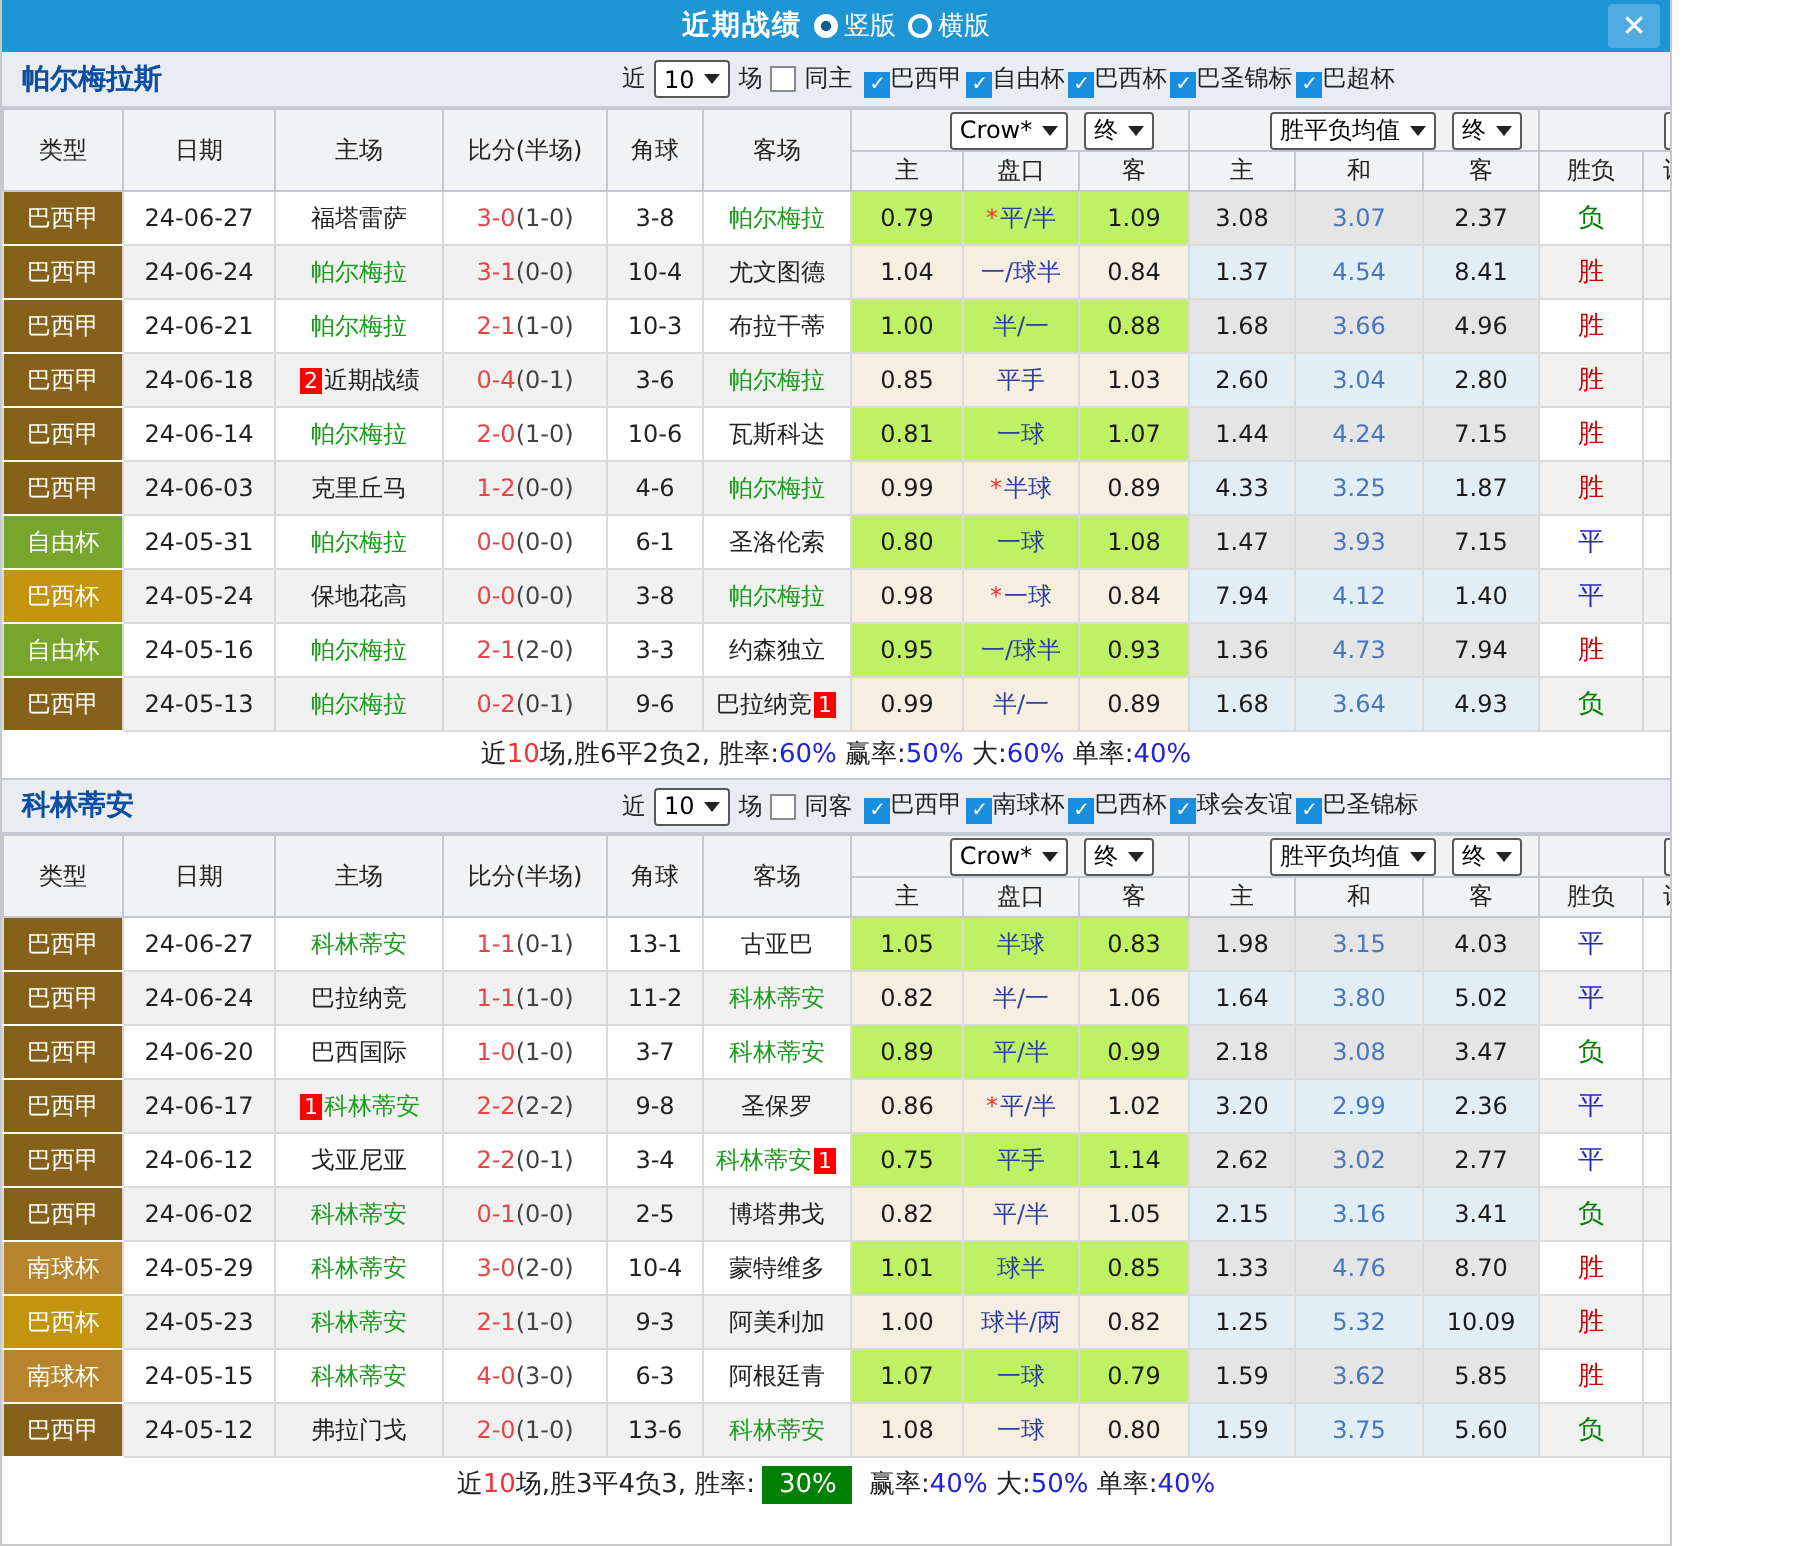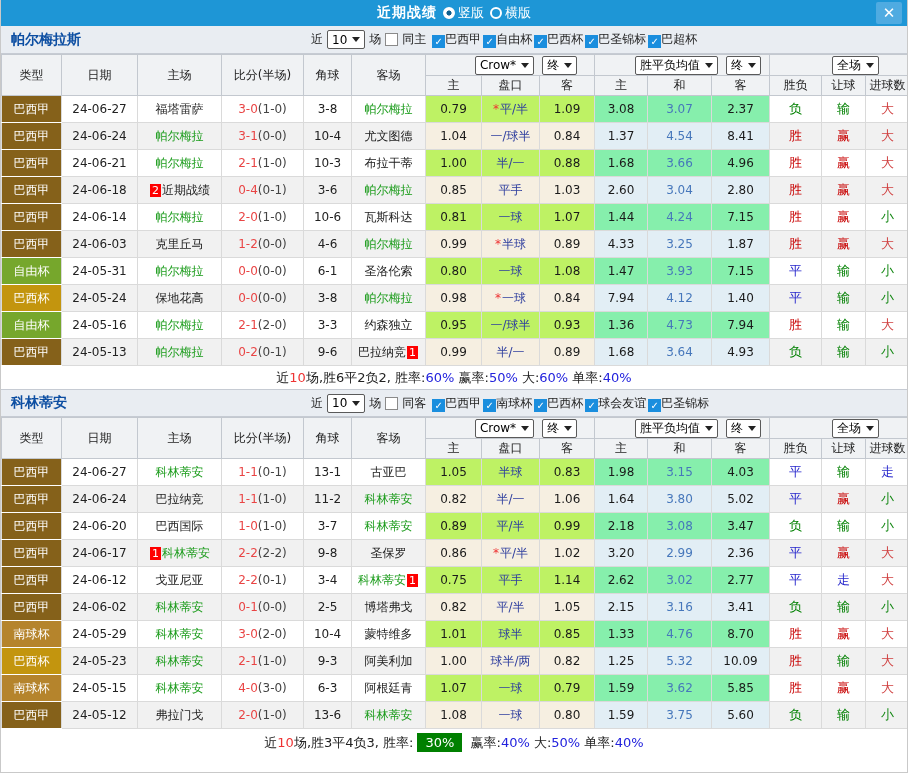--- a/index.html
+++ b/index.html
@@ -1,17 +1,17 @@
 <!DOCTYPE html>
 <html><head>
 <meta charset="utf-8">
 <style>
   * { box-sizing: border-box; margin: 0; padding: 0; }
   body { background: #fff; font-family: "DejaVu Sans", sans-serif; }
-  .app { width: 908px; height: 773px; position: relative; background: #fff;
+  .app { width: 836px; height: 773px; position: relative; background: #fff;
          border-left: 1px solid #c9c9c9; border-right: 1px solid #c9c9c9; border-bottom: 1px solid #c9c9c9;
          overflow: hidden; font-size: 12px; color: #222; }
 
   
   .titlebar { height: 26px; background: #1e96d6; position: relative;
               display: flex; align-items: center; justify-content: center; }
   .titlebar .title { color: #fff; font-weight: bold; font-size: 14px; letter-spacing: 1px; }
   .radio { display: inline-block; width: 12px; height: 12px; border: 2px solid #fff; border-radius: 50%;
            vertical-align: -2px; margin: 0 3px 0 6px; }
   .radio.sel { background: radial-gradient(circle, #10608f 0 2.5px, #fff 2.6px); }
@@ -42,21 +42,21 @@
              height: 20px; padding: 0; text-align: center; }
   thead tr.h1 th { height: 21px; }
   thead .grp { background: #f0f2f4; }
   thead .selwrap { display: inline-flex; gap: 8px; align-items: center; justify-content: center; padding-left: 32px; }
   tbody td { height: 27px; padding: 0; text-align: center; border: 1px solid #dadada;
              border-top: none; white-space: nowrap; overflow: hidden; }
   td.plain { background: #fff; }
   tr:nth-child(even) td.plain { background: #f1f1f1; }
   td.crm { background: #bef264; }
   tr:nth-child(even) td.crm { background: #f6efe1; }
-  td.blu { background: #86efac; }
+  td.blu { background: #e5e5e5; }
   tr:nth-child(even) td.blu { background: #e2eef5; }
   td.typecell { color: #fff; border-bottom: 1px solid #fff; font-size: 12px; }
   .ft { color: #e94444; }
   .ht { color: #444; }
   .green { color: #1c9c1c; }
   .num { color: #1a1a1a; }
   td.mid { color: #4677bb; }
   .hctext { color: #2e3e9e; }
   .star { color: #e33; margin-right: 1px; }
   td.res { font-size: 13px; }

